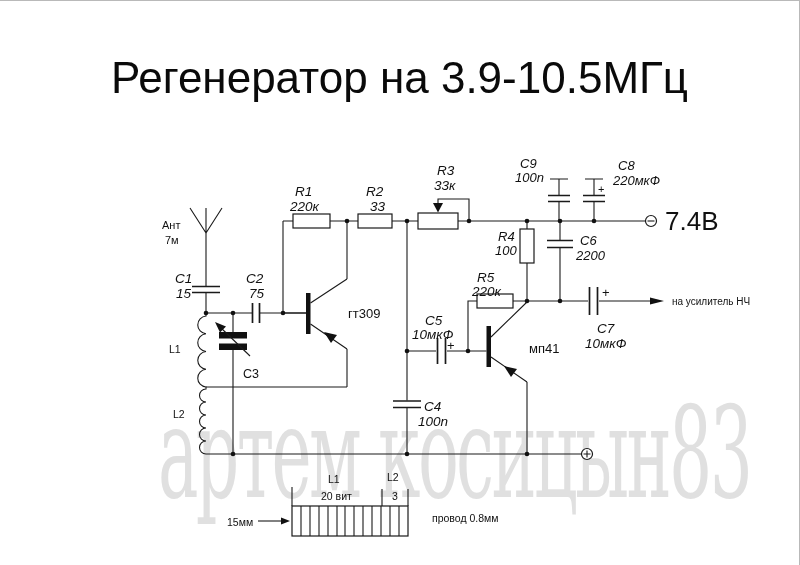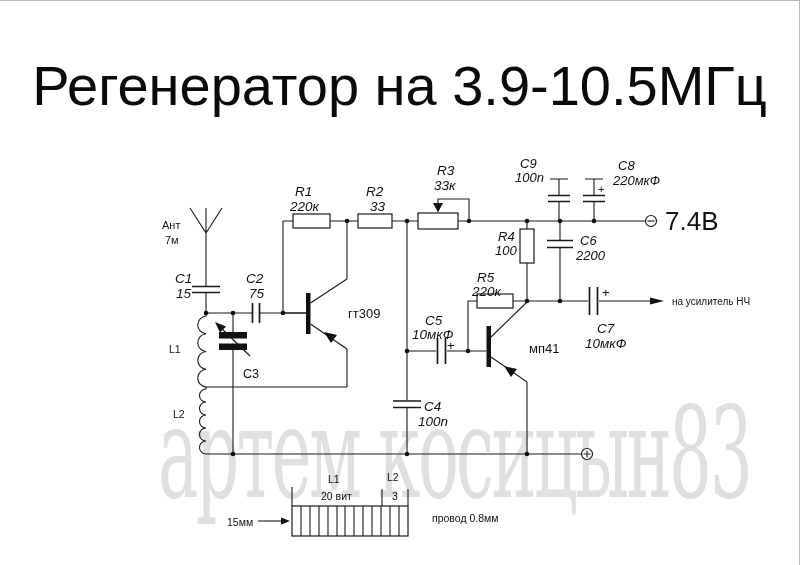--- a/index.html
+++ b/index.html
@@ -3,21 +3,21 @@
 <meta charset="utf-8">
 <style>
   html,body{margin:0;padding:0;background:#fff;}
   .page{
     position:relative;width:800px;height:565px;background:#ffffff;overflow:hidden;
     border-top:1px solid #b9b9b9;border-right:1px solid #b9b9b9;box-sizing:border-box;
     font-family:"Liberation Sans",sans-serif;color:#111;
   }
   .title{
     position:absolute;left:0;right:0;top:52px;text-align:center;
-    font-size:56px;font-weight:400;color:#0a0a0a;letter-spacing:0;
+    font-size:44px;font-weight:400;color:#0a0a0a;letter-spacing:0;
     font-family:"Liberation Sans",sans-serif;white-space:nowrap;
   }
   .watermark{
     position:absolute;left:158px;top:388px;font-family:"DejaVu Serif",serif;
     font-size:100px;line-height:1;color:#444;opacity:0.16;letter-spacing:-4px;
     transform:scale(0.68,1.28);transform-origin:left top;white-space:nowrap;
     pointer-events:none;user-select:none;
   }
   svg{position:absolute;left:0;top:0;}
   svg text{font-family:"Liberation Sans",sans-serif;fill:#111;}

